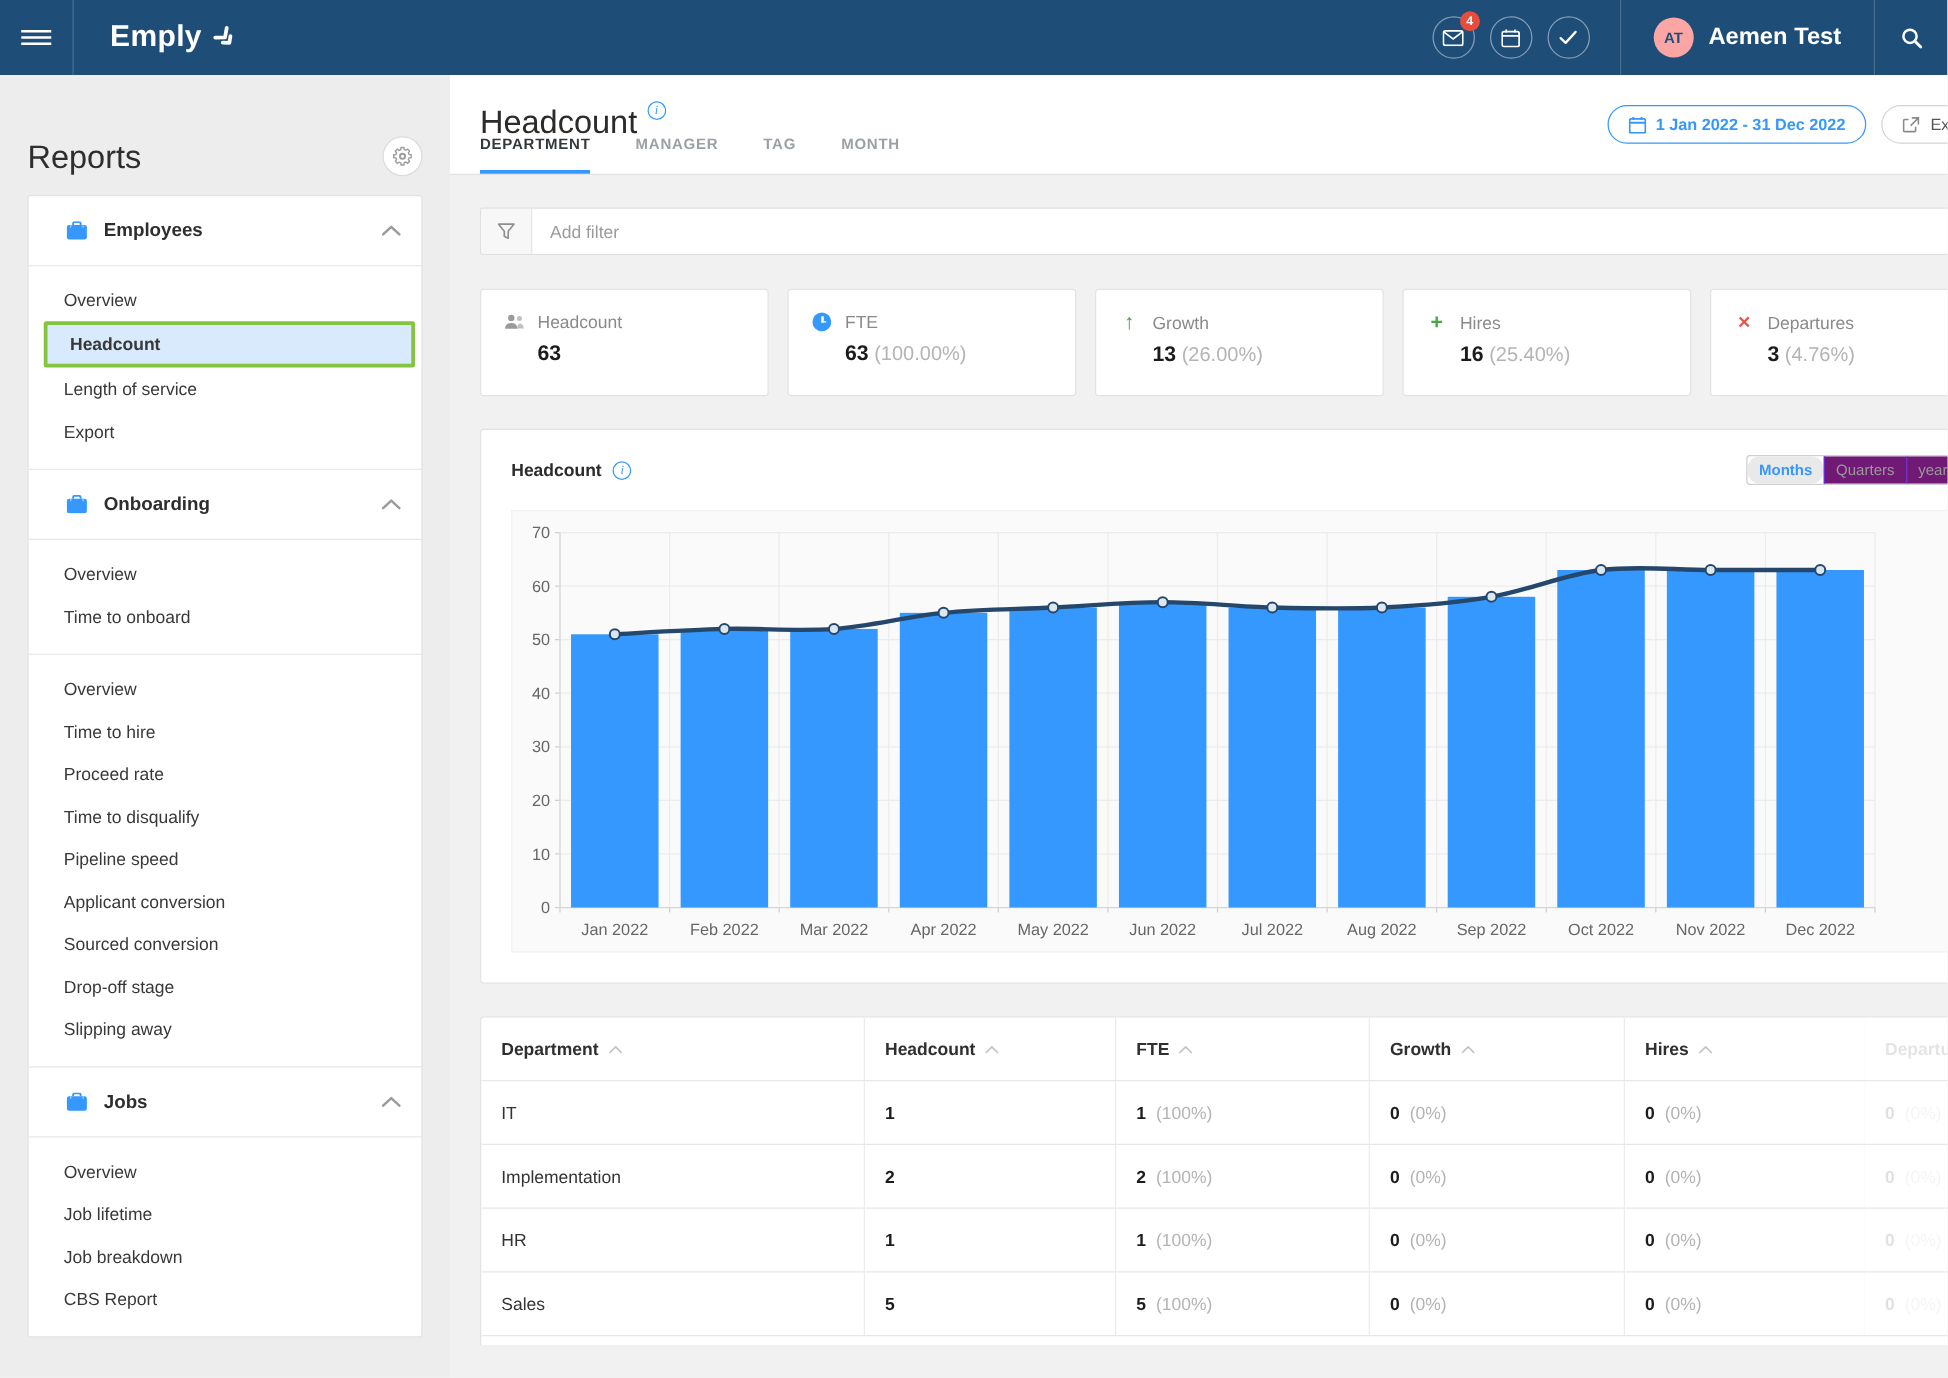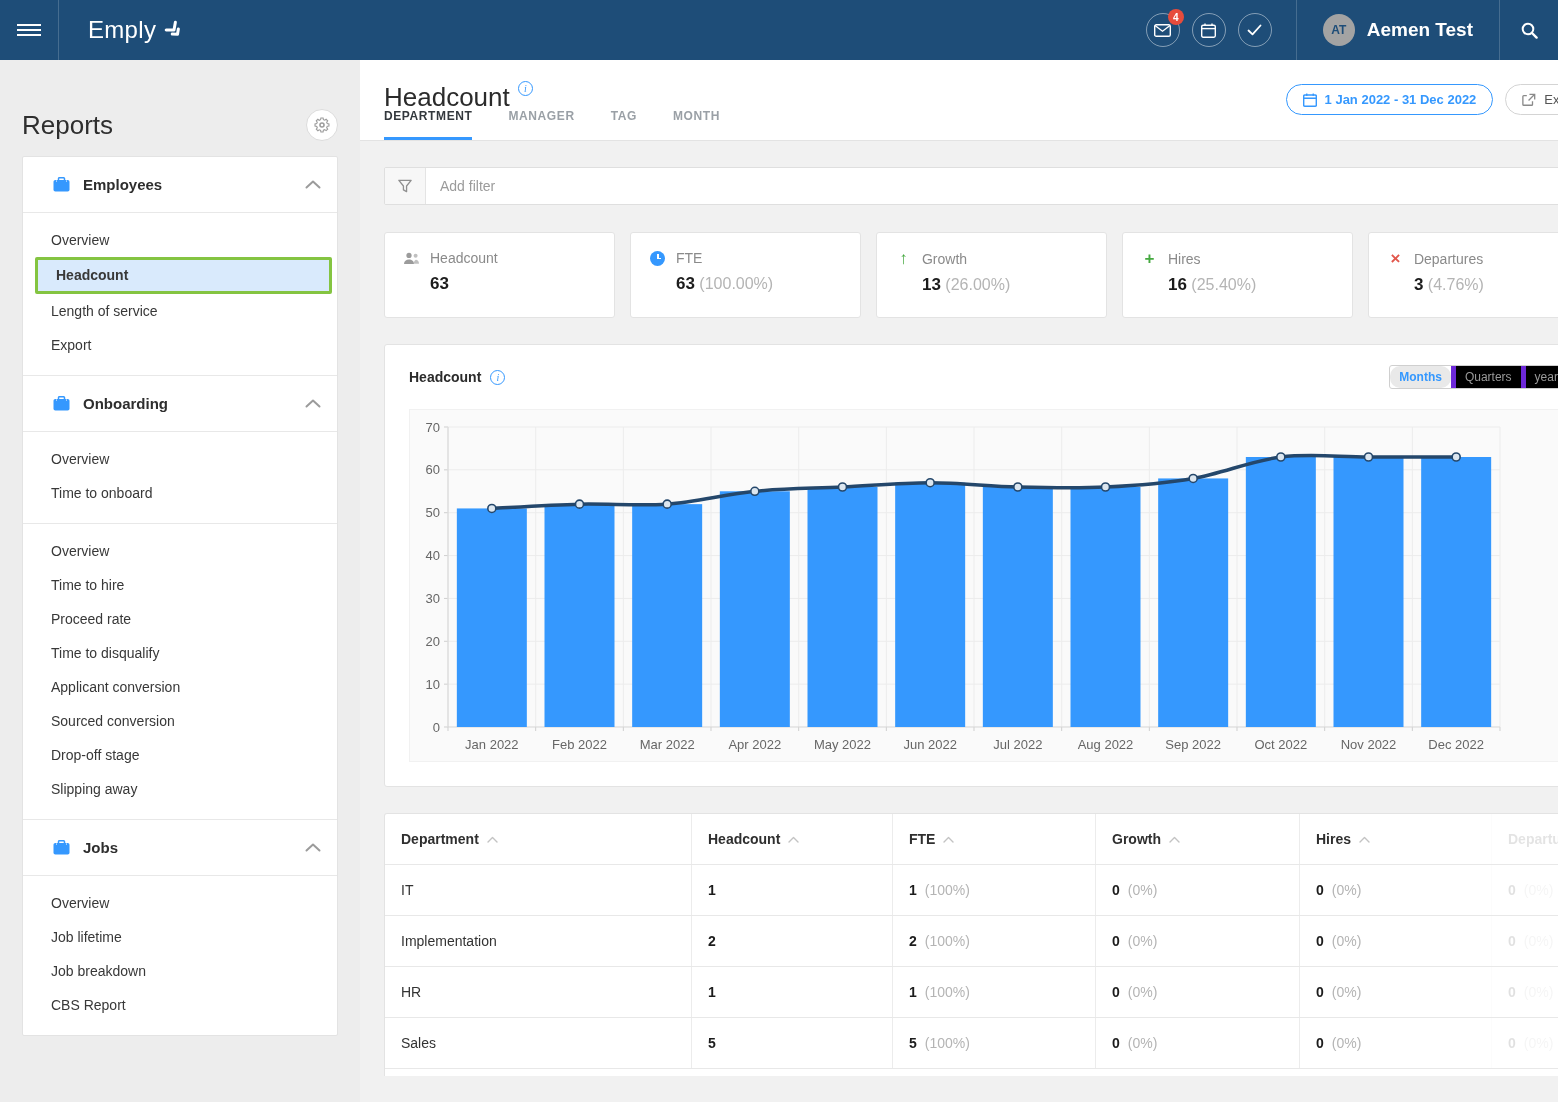--- a/index.html
+++ b/index.html
@@ -4,27 +4,27 @@
 <style>
   * { margin:0; padding:0; box-sizing:border-box; }
   html,body { width:1558px; height:1102px; overflow:hidden; }
   body { font-family:"Liberation Sans", sans-serif; background:#f1f1f1; color:#333; }
 
   
   .topbar { height:60px; background:#1e4d78; display:flex; align-items:center; color:#fff; }
   .hamburger { width:59px; height:60px; display:flex; align-items:center; justify-content:center; cursor:pointer; border-right:1px solid rgba(255,255,255,.18); }
   .hamburger span { display:block; width:24px; height:12px; border-top:2.5px solid #fff; border-bottom:2.5px solid #fff; position:relative; }
   .hamburger span:after { content:""; position:absolute; left:0; top:2.6px; width:24px; height:2.5px; background:#fff; }
-  .logo { margin-left:29px; display:flex; align-items:center; gap:7px; font-size:24px; font-weight:normal; letter-spacing:.3px; }
+  .logo { margin-left:29px; display:flex; align-items:center; gap:7px; font-size:24px; font-weight:bold; letter-spacing:.3px; }
   .topbar-spacer { flex:1; }
   .tb-circle { width:34px; height:34px; border-radius:50%; border:1px solid rgba(255,255,255,.45); display:flex; align-items:center; justify-content:center; margin-left:12px; position:relative; cursor:pointer; }
   .tb-badge { position:absolute; top:-5px; right:-5px; min-width:16px; height:16px; border-radius:8px; background:#e74c3c; color:#fff; font-size:10px; font-weight:bold; display:flex; align-items:center; justify-content:center; padding:0 3px; }
   .tb-divider { width:1px; height:60px; background:rgba(255,255,255,.18); margin:0 0 0 24px; }
   .tb-user { display:flex; align-items:center; gap:12px; padding:0 26px; cursor:pointer; }
-  .avatar { width:32px; height:32px; border-radius:50%; background:#a3a3a3; color:#1e4d78; font-size:12px; font-weight:bold; display:flex; align-items:center; justify-content:center; }
+  .avatar { width:32px; height:32px; border-radius:50%; background:#fca5a5; color:#1e4d78; font-size:12px; font-weight:bold; display:flex; align-items:center; justify-content:center; }
   .tb-user-name { font-size:19px; font-weight:bold; }
   .tb-search { width:58px; height:60px; display:flex; align-items:center; justify-content:center; cursor:pointer; }
 
   
   .shell { display:flex; height:1042px; }
 
   
   .sidebar { width:360px; background:#ededed; padding:16px 22px; flex-shrink:0; }
   .sidebar-head { display:flex; align-items:center; justify-content:space-between; height:80px; padding-top:18px; }
   .sidebar-title { font-size:26px; font-weight:400; color:#2e2e2e; }
@@ -75,21 +75,21 @@
   .kpi-value-row { margin-top:8px; padding-left:27px; font-size:17px; }
   .kpi-value { font-weight:bold; color:#1c1c1c; }
   .kpi-pct { color:#b4b4b4; font-size:16px; }
 
   
   .chart-card { margin-top:26px; background:#fff; border:1px solid #e3e3e3; border-radius:3px; padding:20px 24px 24px 24px; }
   .chart-head { display:flex; align-items:center; justify-content:space-between; }
   .chart-title-wrap { display:flex; align-items:center; gap:9px; }
   .chart-title { font-size:14px; font-weight:bold; color:#2b2b2b; }
   .toggle-group { display:flex; border:1px solid #cfcfcf; border-radius:3px; overflow:hidden; }
-  .toggle-btn { height:22px; padding:0 9px; font-size:12px; display:flex; align-items:center; color:#9a9a9a; background:#000000; border-left:5px solid #6d28d9; cursor:pointer; }
+  .toggle-btn { height:22px; padding:0 9px; font-size:12px; display:flex; align-items:center; color:#9a9a9a; background:#701a75; border-left:1px solid #6d28d9; cursor:pointer; }
   .toggle-btn:first-child { border-left:none;border-radius:10px; }
   .toggle-btn.active { background:#e9e9e9; color:#3598fe; font-weight:bold; }
   .chart-plot { margin-top:20px; background:#fafafa; border:1px solid #f1f1f1; }
 
   
   .table-card { margin-top:26px; background:#fff; border:1px solid #e3e3e3; border-radius:3px 3px 0 0; border-bottom:none; overflow:hidden; position:relative; }
   .t-row { display:flex; }
   .t-row.body { border-top:1px solid #e8e8e8; height:51px; }
   .t-cell { padding:0 16px; display:flex; align-items:center; gap:8px; border-left:1px solid #ececec; overflow:hidden; white-space:nowrap; }
   .t-cell:first-child { border-left:none; }
@@ -210,20 +210,21 @@
             <div class="side-item">Overview</div>
             <div class="side-item">Time to onboard</div>
           </div>
         </div>
         <div class="side-section">
           <div class="side-items">
             <div class="side-item">Overview</div>
             <div class="side-item">Time to hire</div>
             <div class="side-item">Proceed rate</div>
             <div class="side-item">Time to disqualify</div>
+            <div class="side-item">Pipeline speed</div>
             <div class="side-item">Applicant conversion</div>
             <div class="side-item">Sourced conversion</div>
             <div class="side-item">Drop-off stage</div>
             <div class="side-item">Slipping away</div>
           </div>
         </div>
         <div class="side-section">
           <div class="side-section-header">
             <span style="display: flex;">
               <svg width="17" height="15" viewBox="0 0 17 15">

